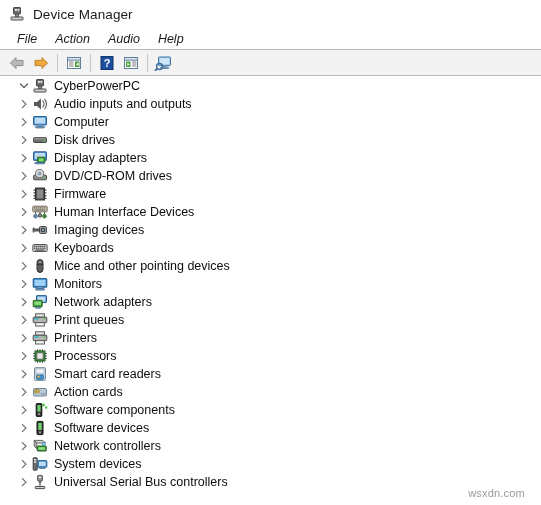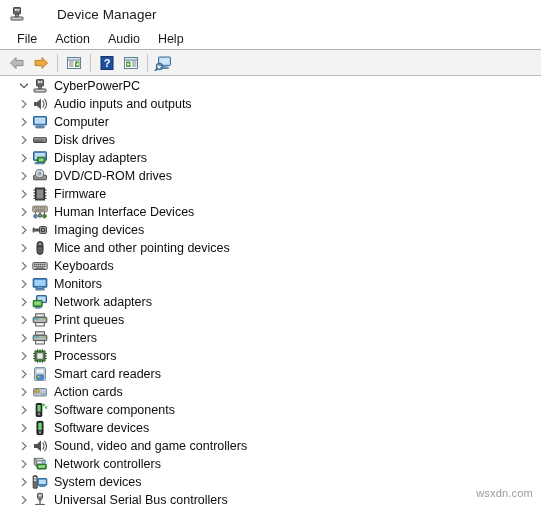--- a/index.html
+++ b/index.html
@@ -19,21 +19,20 @@
   }
 
   
   #titlebar {
     height: 28px;
     background: #ffffff;
     display: flex;
     align-items: center;
     padding-left: 9px;
     box-sizing: border-box;
-    gap: 24px;
   }
   #titlebar .app-icon {
     width: 16px;
     height: 16px;
     margin-right: 8px;
     flex: 0 0 auto;
   }
   #titlebar .title-text {
     font-size: 13.5px;
     color: #1a1a1a;
@@ -50,20 +49,21 @@
     box-sizing: border-box;
     border-bottom: 1px solid #b3b3b3;
   }
   #menubar .menu-item {
     font-size: 12.5px;
     color: #1a1a1a;
     padding: 0 9px;
     line-height: 20px;
     cursor: default;
     white-space: nowrap;
+    font-style: italic;
   }
 
   
   #toolbar {
     height: 26px;
     background: #f3f3f3;
     display: flex;
     align-items: center;
     padding-left: 5px;
     box-sizing: border-box;
@@ -124,21 +124,21 @@
   }
   .node-label {
     font-size: 12.5px;
     color: #0d0d0d;
     line-height: 18px;
   }
 
   
   #watermark {
     position: absolute;
-    right: 8px;
+    right: 16px;
     bottom: 6px;
     font-size: 11px;
     color: #9a9a9a;
     font-family: "Liberation Sans", sans-serif;
     letter-spacing: 0.2px;
   }
 </style>
 </head>
 <body>
 
@@ -394,36 +394,20 @@
         <span class="node-label">Imaging devices</span>
       </div>
       <div class="tree-row child">
         <span class="chev">
           <svg width="10" height="10" viewBox="0 0 10 10">
             <path d="M3.4 1.6 L7 5.1 L3.4 8.6" fill="none" stroke="#6d6d6d" stroke-width="1.3" stroke-linecap="round" stroke-linejoin="round"></path>
           </svg>
         </span>
         <span class="node-icon">
           <svg width="16" height="16" viewBox="0 0 16 16">
-            <rect x="5" y="1.6" width="6" height="12.8" rx="3" fill="#5d5d5d" stroke="#2f2f2f" stroke-width="1"></rect>
-            <path d="M5 6.6 L11 6.6" stroke="#2f2f2f" stroke-width="0.9"></path>
-            <path d="M8 1.8 L8 6.4" stroke="#2f2f2f" stroke-width="0.9"></path>
-            <rect x="7.3" y="2.8" width="1.4" height="2.4" rx="0.7" fill="#c9c9c9"></rect>
-          </svg>
-        </span>
-        <span class="node-label">Mice and other pointing devices</span>
-      </div>
-      <div class="tree-row child">
-        <span class="chev">
-          <svg width="10" height="10" viewBox="0 0 10 10">
-            <path d="M3.4 1.6 L7 5.1 L3.4 8.6" fill="none" stroke="#6d6d6d" stroke-width="1.3" stroke-linecap="round" stroke-linejoin="round"></path>
-          </svg>
-        </span>
-        <span class="node-icon">
-          <svg width="16" height="16" viewBox="0 0 16 16">
             <rect x="0.8" y="4.5" width="14.4" height="7" rx="1" fill="#cfcfcf" stroke="#5a5a5a" stroke-width="1"></rect>
             <g fill="#5a5a5a">
               <rect x="2" y="5.7" width="1.5" height="1.3"></rect>
               <rect x="4" y="5.7" width="1.5" height="1.3"></rect>
               <rect x="6" y="5.7" width="1.5" height="1.3"></rect>
               <rect x="8" y="5.7" width="1.5" height="1.3"></rect>
               <rect x="10" y="5.7" width="1.5" height="1.3"></rect>
               <rect x="12" y="5.7" width="1.5" height="1.3"></rect>
               <rect x="2" y="7.6" width="1.5" height="1.3"></rect>
               <rect x="4" y="7.6" width="1.5" height="1.3"></rect>
@@ -438,20 +422,36 @@
         <span class="node-label">Keyboards</span>
       </div>
       <div class="tree-row child">
         <span class="chev">
           <svg width="10" height="10" viewBox="0 0 10 10">
             <path d="M3.4 1.6 L7 5.1 L3.4 8.6" fill="none" stroke="#6d6d6d" stroke-width="1.3" stroke-linecap="round" stroke-linejoin="round"></path>
           </svg>
         </span>
         <span class="node-icon">
           <svg width="16" height="16" viewBox="0 0 16 16">
+            <rect x="5" y="1.6" width="6" height="12.8" rx="3" fill="#5d5d5d" stroke="#2f2f2f" stroke-width="1"></rect>
+            <path d="M5 6.6 L11 6.6" stroke="#2f2f2f" stroke-width="0.9"></path>
+            <path d="M8 1.8 L8 6.4" stroke="#2f2f2f" stroke-width="0.9"></path>
+            <rect x="7.3" y="2.8" width="1.4" height="2.4" rx="0.7" fill="#c9c9c9"></rect>
+          </svg>
+        </span>
+        <span class="node-label">Mice and other pointing devices</span>
+      </div>
+      <div class="tree-row child">
+        <span class="chev">
+          <svg width="10" height="10" viewBox="0 0 10 10">
+            <path d="M3.4 1.6 L7 5.1 L3.4 8.6" fill="none" stroke="#6d6d6d" stroke-width="1.3" stroke-linecap="round" stroke-linejoin="round"></path>
+          </svg>
+        </span>
+        <span class="node-icon">
+          <svg width="16" height="16" viewBox="0 0 16 16">
             <rect x="1.2" y="2.6" width="13.6" height="8.6" rx="0.6" fill="#2f7fc4" stroke="#1f5488" stroke-width="1"></rect>
             <rect x="2.4" y="3.7" width="11.2" height="6.2" fill="#9fd2f4"></rect>
             <rect x="6" y="11.2" width="4" height="1.4" fill="#8aa6bc"></rect>
             <rect x="3.6" y="12.6" width="8.8" height="1.4" rx="0.5" fill="#9fb8cc" stroke="#1f5488" stroke-width="0.8"></rect>
           </svg>
         </span>
         <span class="node-label">Monitors</span>
       </div>
       <div class="tree-row child">
         <span class="chev">
@@ -589,35 +589,20 @@
         <span class="node-label">Software devices</span>
       </div>
       <div class="tree-row child">
         <span class="chev">
           <svg width="10" height="10" viewBox="0 0 10 10">
             <path d="M3.4 1.6 L7 5.1 L3.4 8.6" fill="none" stroke="#6d6d6d" stroke-width="1.3" stroke-linecap="round" stroke-linejoin="round"></path>
           </svg>
         </span>
         <span class="node-icon">
           <svg width="16" height="16" viewBox="0 0 16 16">
-            <path d="M2 6 L5 6 L9 2.5 L9 13.5 L5 10 L2 10 Z" fill="#4f4f4f"></path>
-            <path d="M10.6 4.6 A5 5 0 0 1 10.6 11.4" fill="none" stroke="#4f4f4f" stroke-width="1.2"></path>
-            <path d="M12.4 2.8 A7.4 7.4 0 0 1 12.4 13.2" fill="none" stroke="#4f4f4f" stroke-width="1.1"></path>
-          </svg>
-        </span>
-        <span class="node-label">Sound, video and game controllers</span>
-      </div>
-      <div class="tree-row child">
-        <span class="chev">
-          <svg width="10" height="10" viewBox="0 0 10 10">
-            <path d="M3.4 1.6 L7 5.1 L3.4 8.6" fill="none" stroke="#6d6d6d" stroke-width="1.3" stroke-linecap="round" stroke-linejoin="round"></path>
-          </svg>
-        </span>
-        <span class="node-icon">
-          <svg width="16" height="16" viewBox="0 0 16 16">
             <path d="M2.2 2.4 L11 2.4 L13.6 5 L4.8 5 Z" fill="#d8d8d8" stroke="#6a6a6a" stroke-width="1" stroke-linejoin="round"></path>
             <path d="M2.2 2.4 L2.2 8.2 L4.8 10.8 L4.8 5 Z" fill="#b0b0b0" stroke="#6a6a6a" stroke-width="1" stroke-linejoin="round"></path>
             <rect x="5.2" y="8" width="9" height="5" rx="0.6" fill="#3f9c35" stroke="#235a1e" stroke-width="1"></rect>
             <rect x="6.4" y="9.2" width="6.6" height="2.6" fill="#8ddc7f"></rect>
             <circle cx="11.6" cy="6" r="1.6" fill="#9fd2f4" stroke="#3f7fa8" stroke-width="0.8"></circle>
           </svg>
         </span>
         <span class="node-label">Network controllers</span>
       </div>
       <div class="tree-row child">

